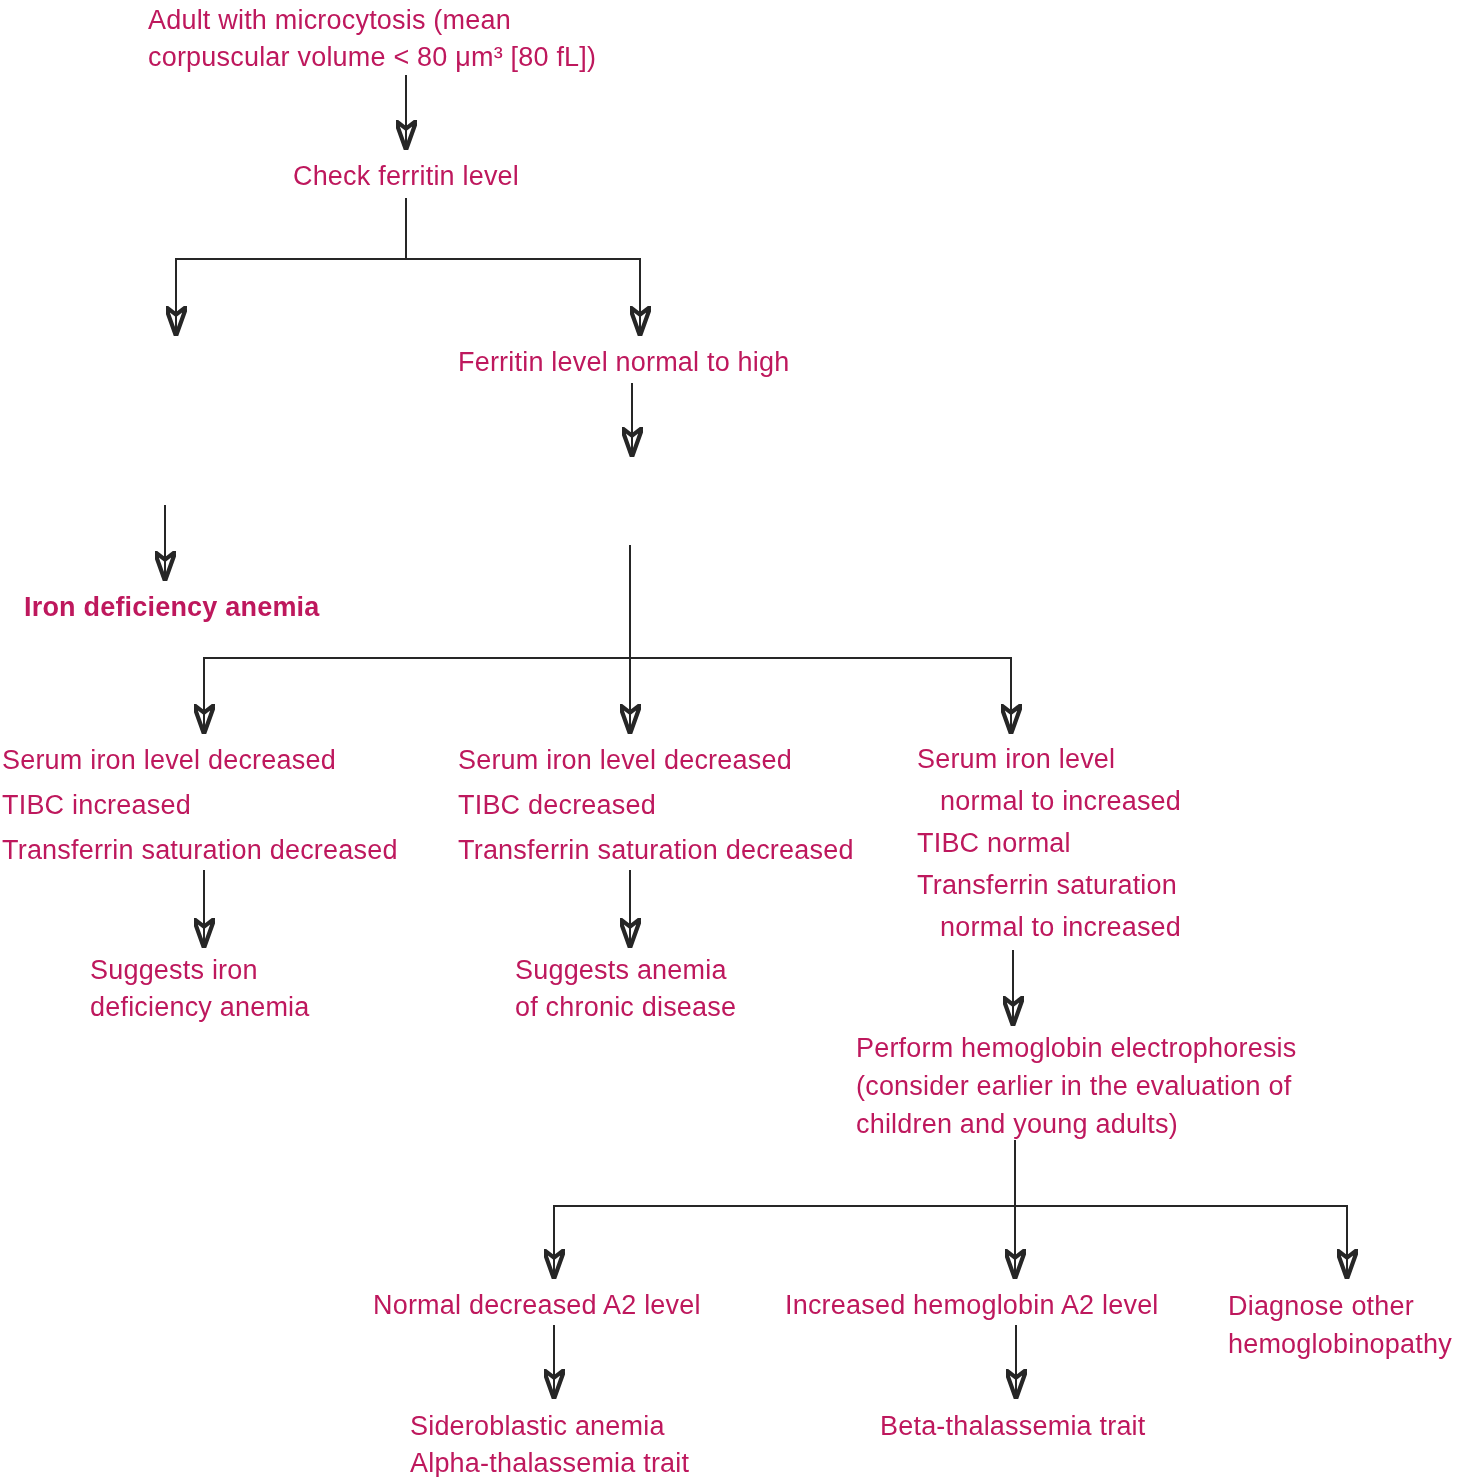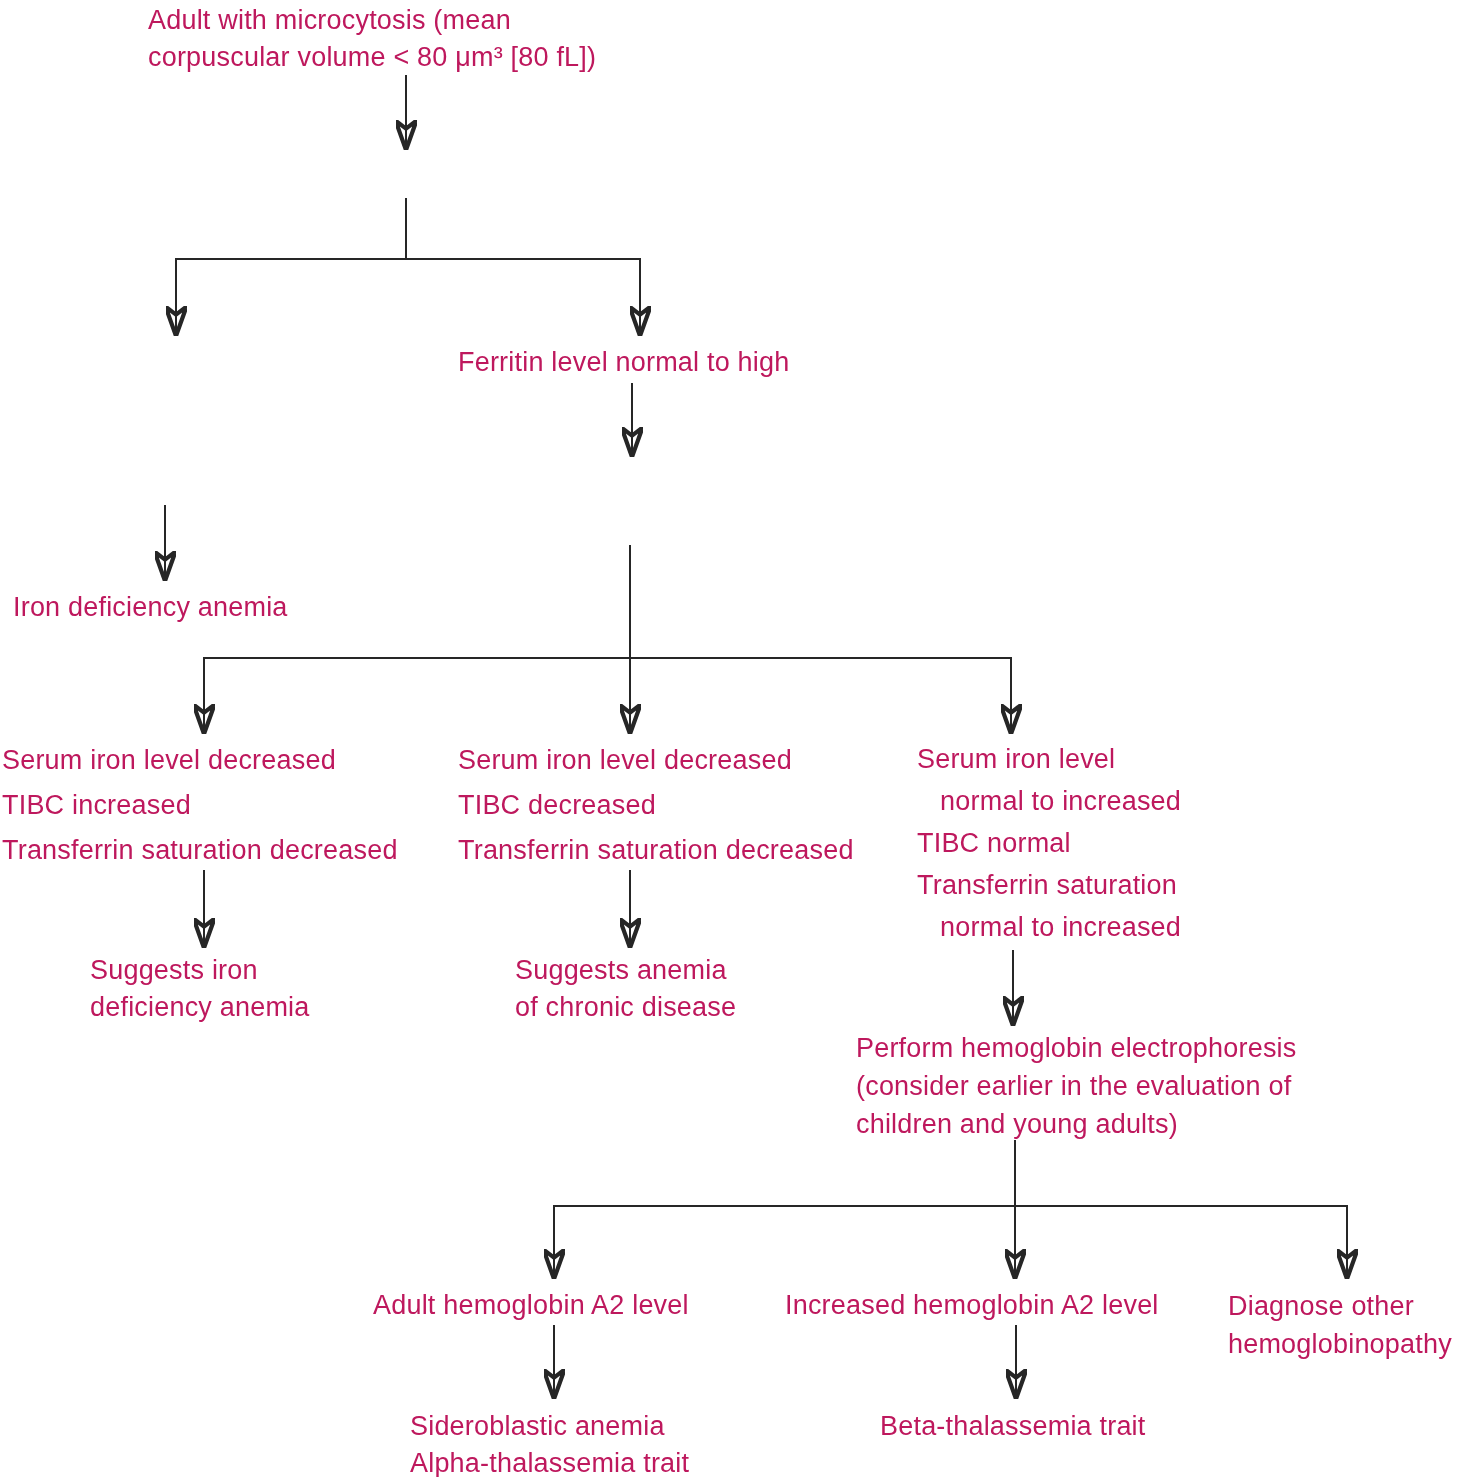--- a/index.html
+++ b/index.html
@@ -68,23 +68,24 @@
     <path d="M554 1205 V1279" marker-end="url(#ah)"></path>
     <path d="M1015 1205 V1279" marker-end="url(#ah)"></path>
     <path d="M1347 1205 V1279" marker-end="url(#ah)"></path>
     <path d="M554 1325 V1399" marker-end="url(#ah)"></path>
     <path d="M1016 1325 V1399" marker-end="url(#ah)"></path>
   </svg>
 
   <div class="node" style="left:148px; top:2px;">Adult with microcytosis (mean
 corpuscular volume &lt; 80 μm³ [80 fL])</div>
 
+  <div class="node center" style="left:256px; top:158px; width:300px;">Check ferritin level</div>
 
 
-  <div class="node" style="left:13px; top:589px;">Iron deficiency anemia</div>
+  <div class="node" style="left:24px; top:589px;font-weight:bold;">Iron deficiency anemia</div>
 
   <div class="node" style="left:458px; top:344px;">Ferritin level normal to high</div>
 
 
   <div class="node lh45" style="left:2px; top:738px;">Serum iron level decreased
 TIBC increased
 Transferrin saturation decreased</div>
 
   <div class="node lh45" style="left:458px; top:738px;">Serum iron level decreased
 TIBC decreased
@@ -99,21 +100,21 @@
   <div class="node" style="left:515px; top:952px;">Suggests anemia
 of chronic disease</div>
 
   <div class="node" style="left:90px; top:952px;">Suggests iron
 deficiency anemia</div>
 
   <div class="node lh38" style="left:856px; top:1029px;">Perform hemoglobin electrophoresis
 (consider earlier in the evaluation of
 children and young adults)</div>
 
-  <div class="node" style="left:373px; top:1287px;">Adult hemoglobin A2 level</div>
+  <div class="node" style="left:373px; top:1287px;">Normal decreased A2 level</div>
 
   <div class="node" style="left:785px; top:1287px;">Increased hemoglobin A2 level</div>
 
   <div class="node lh38" style="left:1228px; top:1287px;">Diagnose other
 hemoglobinopathy</div>
 
   <div class="node" style="left:410px; top:1408px;">Sideroblastic anemia
 Alpha-thalassemia trait</div>
 
   <div class="node" style="left:880px; top:1408px;">Beta-thalassemia trait</div>

